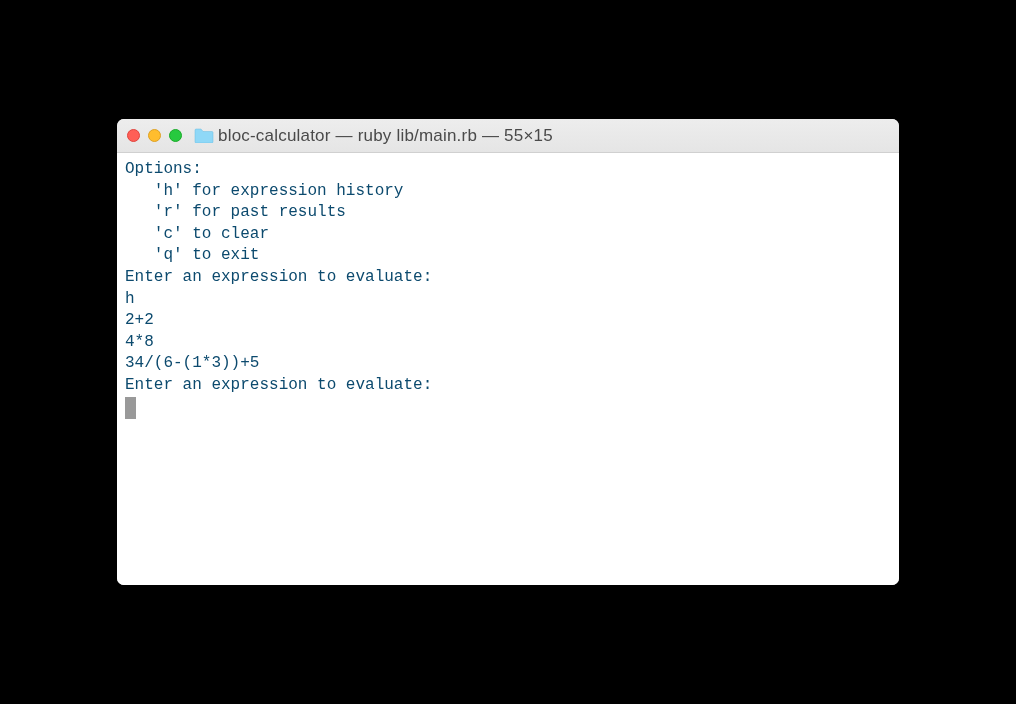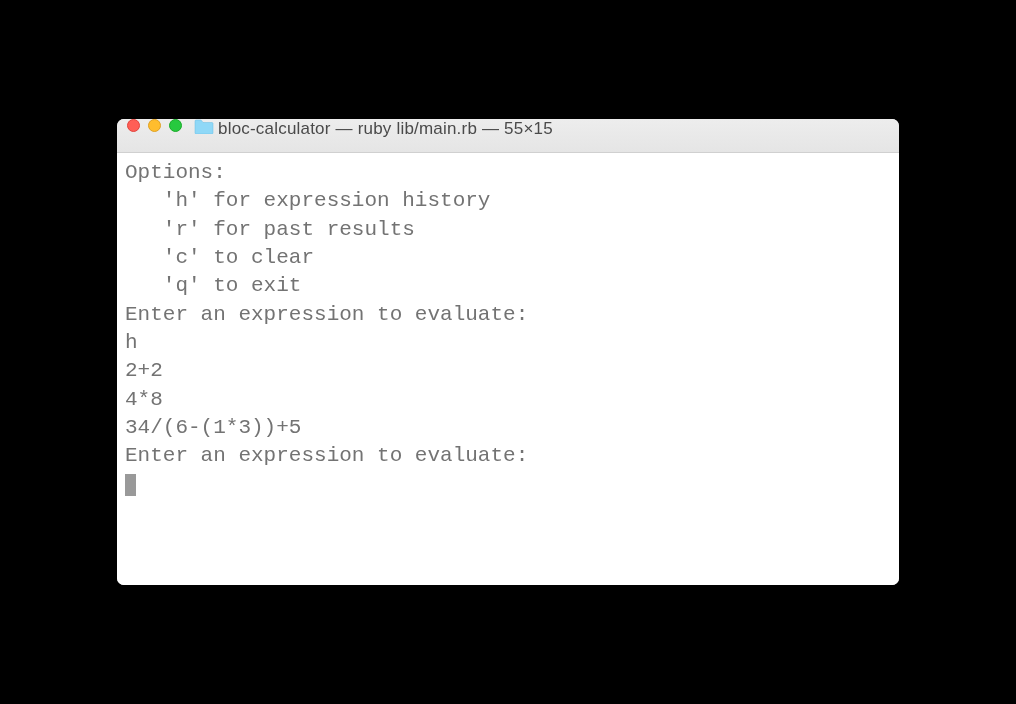--- a/index.html
+++ b/index.html
@@ -27,21 +27,21 @@
       overflow: hidden;
       display: flex;
       flex-direction: column;
     }
     
     .titlebar {
       height: 34px;
       background: linear-gradient(to bottom, #ededed 0%, #e5e5e5 100%);
       border-bottom: 1px solid #d0d0d0;
       display: flex;
-      align-items: flex-start;
+      align-items: center;
       padding: 0 10px;
       position: relative;
     }
     
     .traffic-lights {
       display: flex;
       gap: 8px;
       align-items: center;
     }
     
@@ -74,23 +74,23 @@
       font-weight: 400;
       white-space: nowrap;
       letter-spacing: 0.2px;
     }
     
     .terminal-body {
       flex: 1;
       background: #ffffff;
       padding: 6px 8px;
       font-family: "Menlo", "Monaco", "Courier New", monospace;
-      font-size: 21px;
+      font-size: 16px;
       line-height: 1.35;
-      color: #737373;
+      color: #0c4a6e;
       white-space: pre;
       overflow: hidden;
     }
     
     .terminal-line {
       display: block;
     }
     
     .cursor-block {
       display: inline-block;

